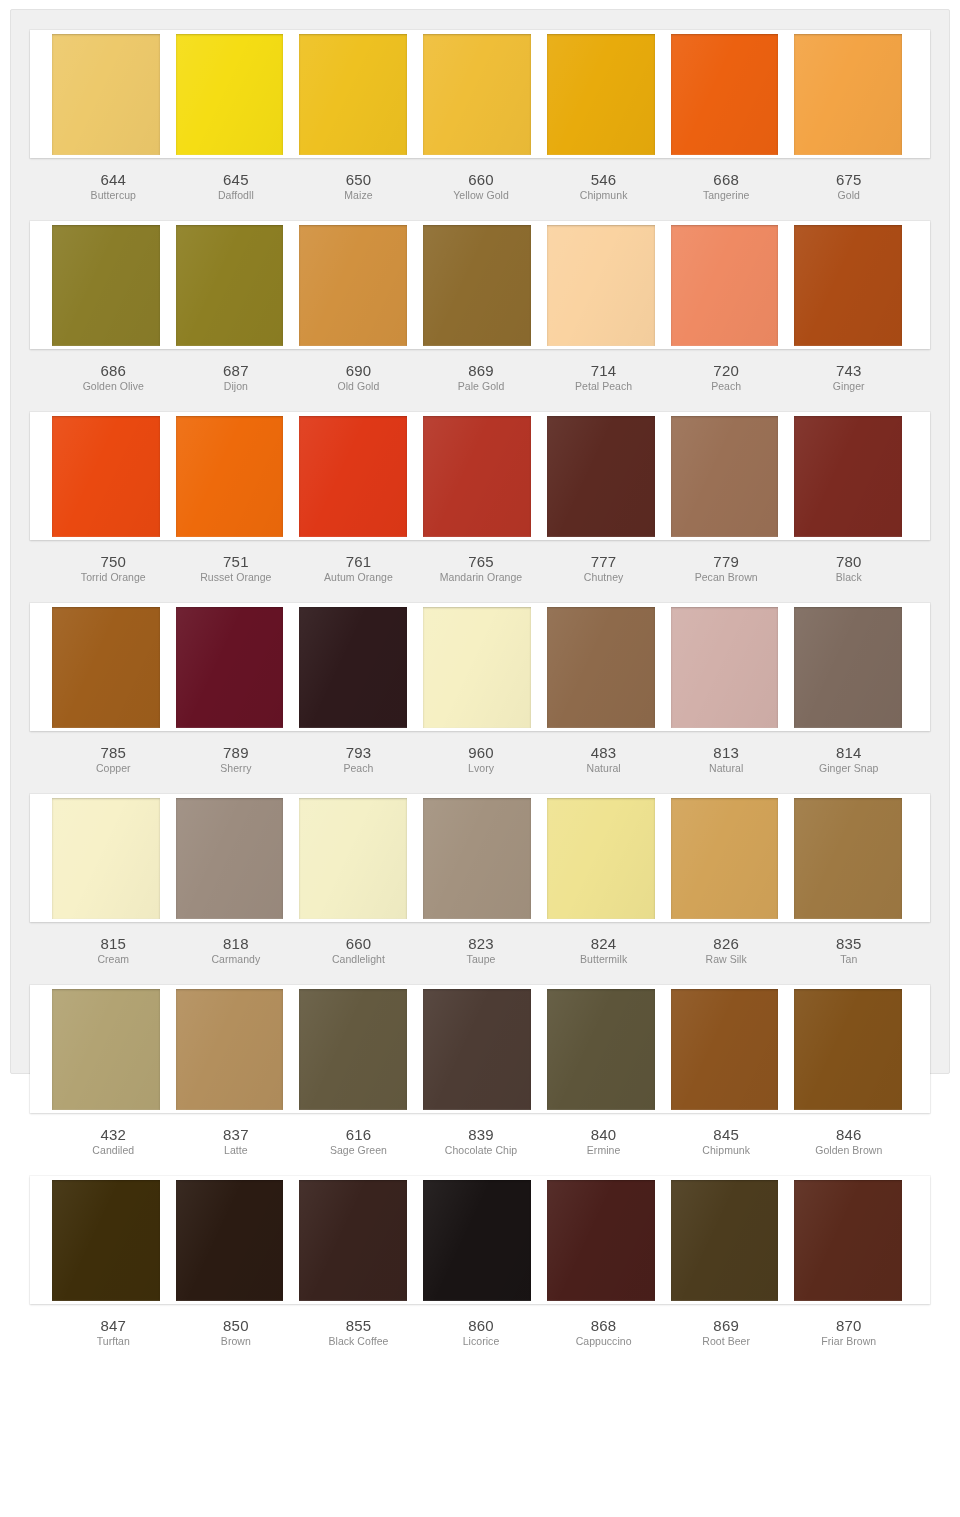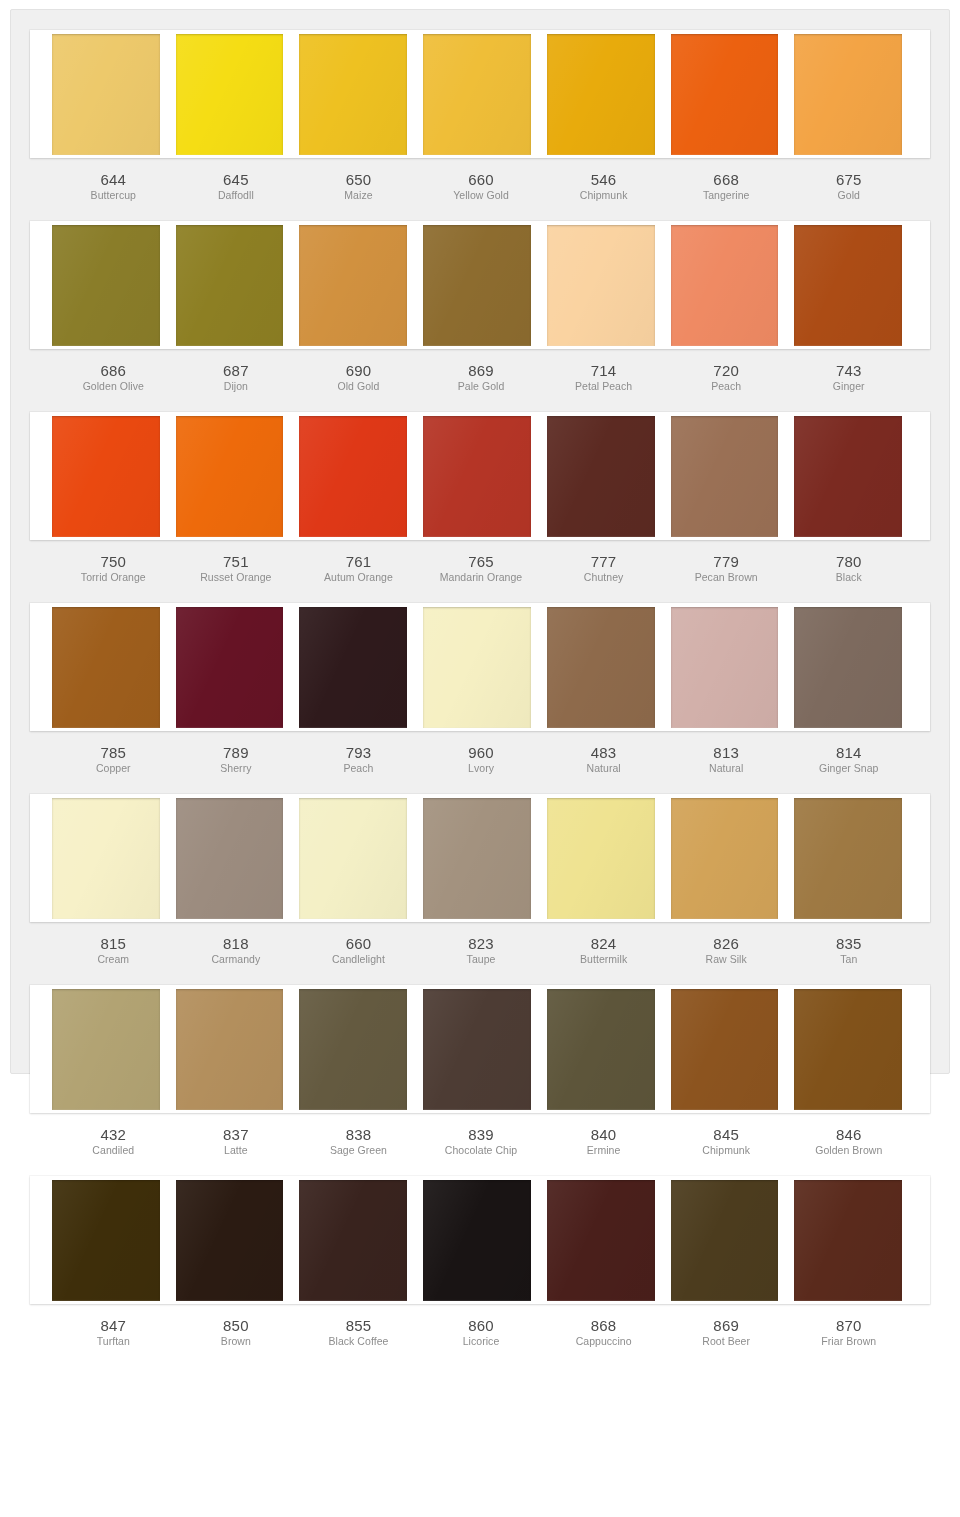--- a/index.html
+++ b/index.html
@@ -433,21 +433,21 @@
         <div class="label-strip">
           <div class="label-cell">
             <span class="chip-code">432</span>
             <span class="chip-name">Candiled</span>
           </div>
           <div class="label-cell">
             <span class="chip-code">837</span>
             <span class="chip-name">Latte</span>
           </div>
           <div class="label-cell">
-            <span class="chip-code">838</span>
+            <span class="chip-code">616</span>
             <span class="chip-name">Sage Green</span>
           </div>
           <div class="label-cell">
             <span class="chip-code">839</span>
             <span class="chip-name">Chocolate Chip</span>
           </div>
           <div class="label-cell">
             <span class="chip-code">840</span>
             <span class="chip-name">Ermine</span>
           </div>

